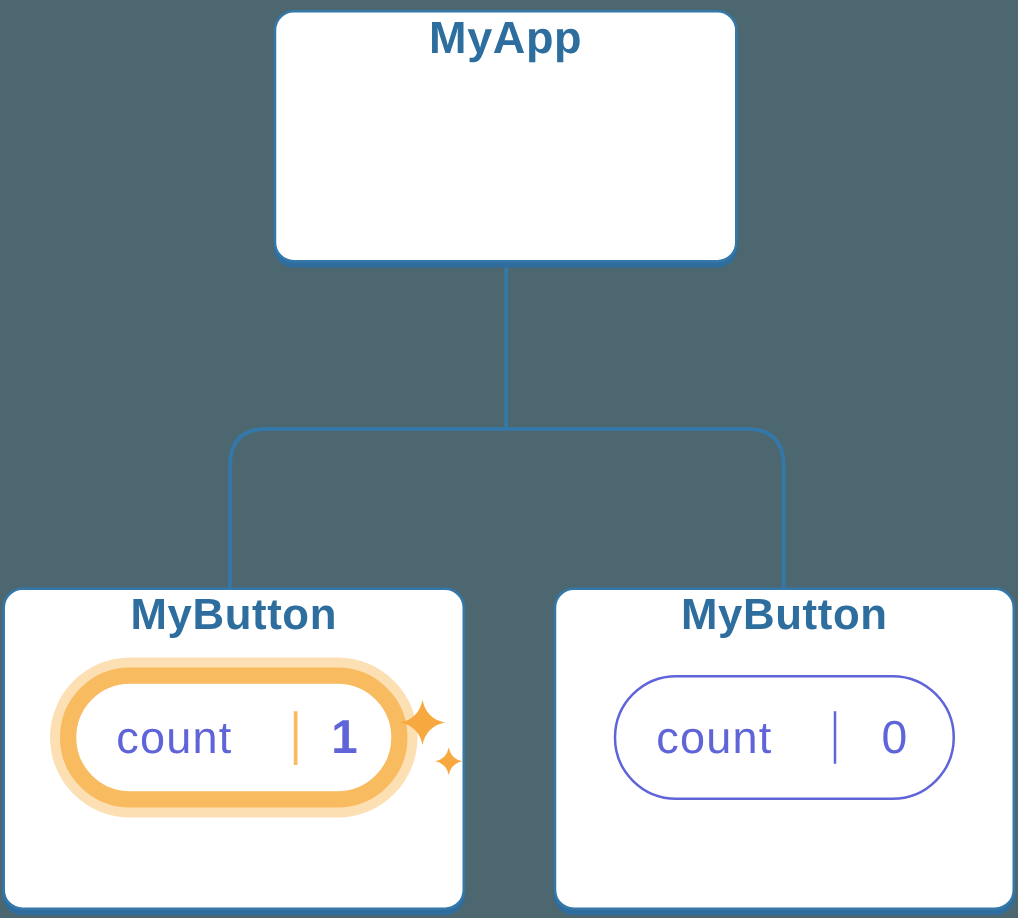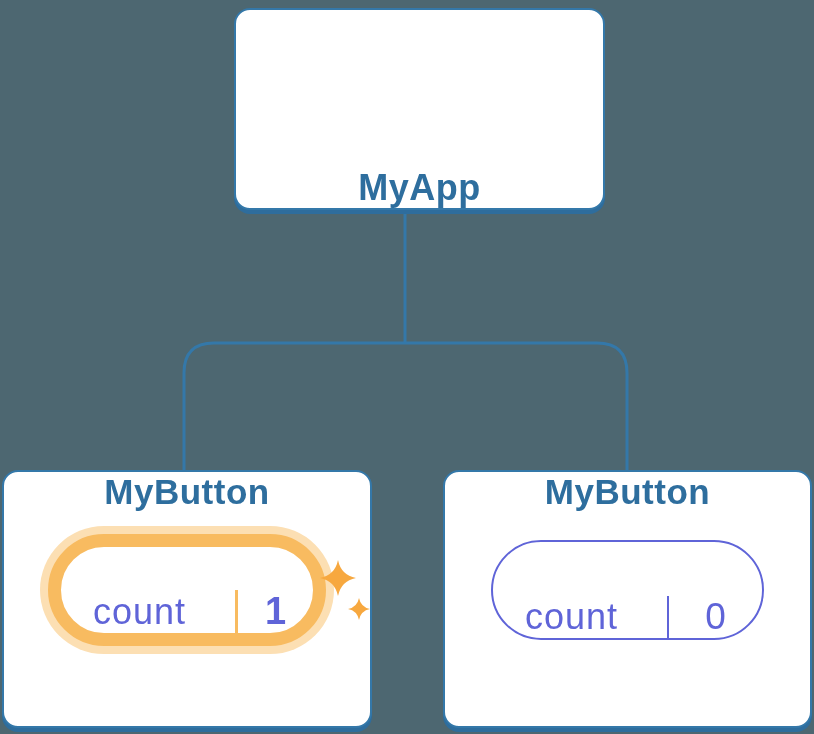--- a/index.html
+++ b/index.html
@@ -24,23 +24,23 @@
     box-sizing: border-box;
     background: #ffffff;
     border: 2px solid #3478a9;
     border-radius: 16px;
     box-shadow: 0 4px 0 0 #2e6d9d;
     display: flex;
     flex-direction: column;
     align-items: center;
   }
   .card-root {
-    left: 234px; top: 8px;
+    left: 219px; top: 8px;
     width: 371px; height: 202px;
-    justify-content: flex-end;
+    justify-content: flex-start;
   }
   .card-child-left  { left: 2px;   top: 470px; width: 370px; height: 258px; }
   .card-child-right { left: 443px; top: 470px; width: 369px; height: 258px; }
 
   .node-title {
     color: #2e6e9e;
     font-size: 35px;
     font-weight: 700;
     letter-spacing: 0.5px;
     line-height: 40px;
@@ -52,21 +52,21 @@
   .pill-area {
     margin-top: 13px;
     height: 130px;
     display: flex;
     align-items: center;
     justify-content: center;
   }
   .pill {
     box-sizing: content-box;
     display: flex;
-    align-items: flex-end;
+    align-items: center;
     background: #ffffff;
     border-radius: 999px;
     overflow: hidden;
     gap: 17px;
   }
   .pill-normal {
     width: 269px; height: 96px;
     border: 2px solid #5f64d8;
   }
   .pill-highlighted {

